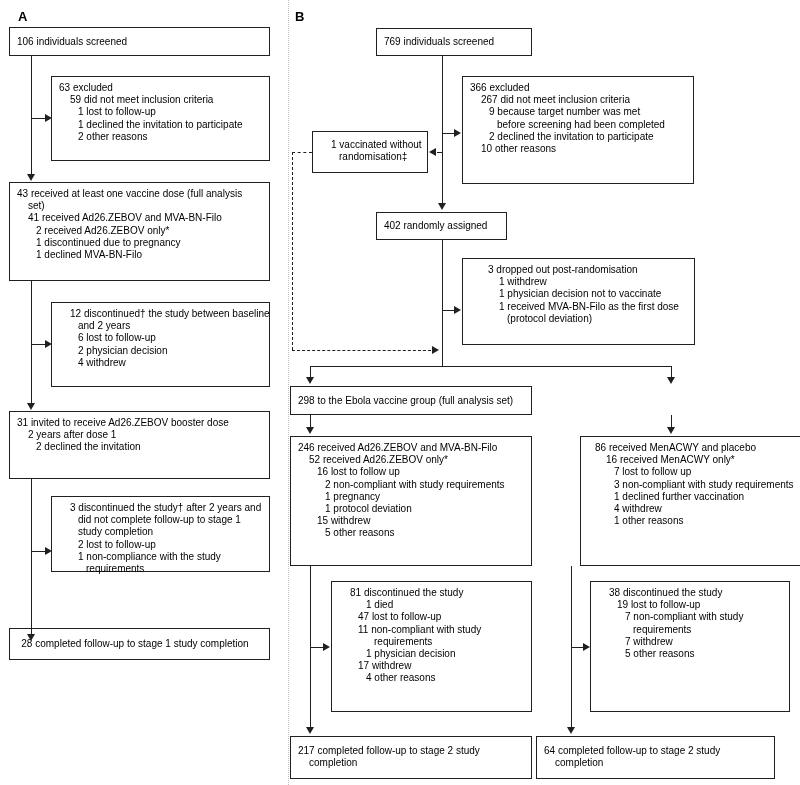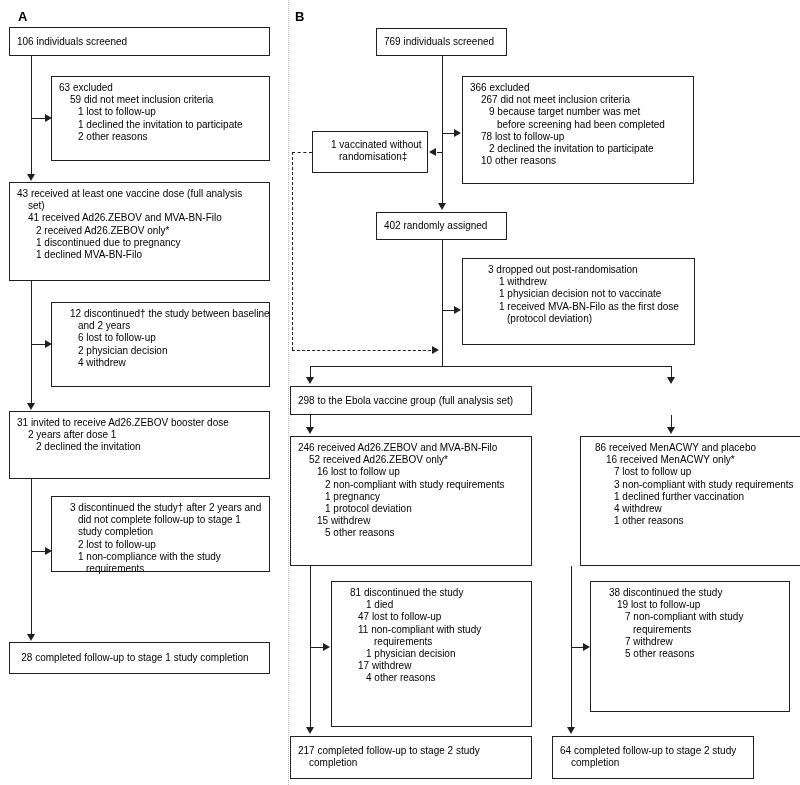--- a/index.html
+++ b/index.html
@@ -129,21 +129,21 @@
 
   <div class="box" id="a-disc3" style="left:51px; top:496px; width:219px; height:76px;">
     <span class="ln i1">3 discontinued the study† after 2 years and</span>
     <span class="ln i2">did not complete follow-up to stage 1</span>
     <span class="ln i2">study completion</span>
     <span class="ln i2">2 lost to follow-up</span>
     <span class="ln i2">1 non-compliance with the study</span>
     <span class="ln i3">requirements</span>
   </div>
 
-  <div class="box ctr" id="a-completed" style="left:9px; top:642px; width:261px; height:32px;">
+  <div class="box ctr" id="a-completed" style="left:9px; top:628px; width:261px; height:32px;">
     <span class="ln i0" style="text-align:center;width:100%;">28 completed follow-up to stage 1 study completion</span>
   </div>
 
   <div class="vline" style="left:31px; top:56px; height:120px;"></div>
   <div class="arrow-down" style="left:27px; top:174px;"></div>
   <div class="hline" style="left:31px; top:118px; width:15px;"></div>
   <div class="arrow-right" style="left:45px; top:114px;"></div>
 
   <div class="vline" style="left:31px; top:281px; height:124px;"></div>
   <div class="arrow-down" style="left:27px; top:403px;"></div>
@@ -152,30 +152,29 @@
 
   <div class="vline" style="left:31px; top:479px; height:157px;"></div>
   <div class="arrow-down" style="left:27px; top:634px;"></div>
   <div class="hline" style="left:31px; top:551px; width:15px;"></div>
   <div class="arrow-right" style="left:45px; top:547px;"></div>
 
   <div class="divider" style="left:288px; top:0px; height:785px;"></div>
 
   <div class="panel-label" style="left:295px; top:10px;">B</div>
 
-  <div class="box ctr" id="b-screened" style="left:376px; top:28px; width:131px; height:28px;">
+  <div class="box ctr" id="b-screened" style="left:376px; top:28px; width:156px; height:28px;">
     <span class="ln i0">769 individuals screened</span>
   </div>
 
   <div class="box" id="b-excluded" style="left:462px; top:76px; width:232px; height:108px;">
     <span class="ln i0">366 excluded</span>
     <span class="ln i1">267 did not meet inclusion criteria</span>
     <span class="ln i2">9 because target number was met</span>
     <span class="ln i3">before screening had been completed</span>
-    <span class="ln i1">78 lost to follow-up</span>
     <span class="ln i2">2 declined the invitation to participate</span>
     <span class="ln i1">10 other reasons</span>
   </div>
 
   <div class="box" id="b-vacc-norand" style="left:312px; top:131px; width:116px; height:42px; padding-top:7px;">
     <span class="ln i1">1 vaccinated without</span>
     <span class="ln i2">randomisation‡</span>
   </div>
 
   <div class="box ctr" id="b-random" style="left:376px; top:212px; width:131px; height:28px;">
@@ -209,21 +208,21 @@
   <div class="box" id="b-control-received" style="left:552px; top:436px; width:238px; height:130px; padding-left:14px;margin-left:28px;">
     <span class="ln i0">86 received MenACWY and placebo</span>
     <span class="ln i1">16 received MenACWY only*</span>
     <span class="ln i2">7 lost to follow up</span>
     <span class="ln i2">3 non-compliant with study requirements</span>
     <span class="ln i2">1 declined further vaccination</span>
     <span class="ln i2">4 withdrew</span>
     <span class="ln i2">1 other reasons</span>
   </div>
 
-  <div class="box" id="b-ebola-disc" style="left:331px; top:581px; width:201px; height:146px;">
+  <div class="box" id="b-ebola-disc" style="left:331px; top:581px; width:201px; height:131px;">
     <span class="ln i1">81 discontinued the study</span>
     <span class="ln i3">1 died</span>
     <span class="ln i2">47 lost to follow-up</span>
     <span class="ln i2">11 non-compliant with study</span>
     <span class="ln i4">requirements</span>
     <span class="ln i3">1 physician decision</span>
     <span class="ln i2">17 withdrew</span>
     <span class="ln i3">4 other reasons</span>
   </div>
 
@@ -234,21 +233,21 @@
     <span class="ln i4">requirements</span>
     <span class="ln i3">7 withdrew</span>
     <span class="ln i3">5 other reasons</span>
   </div>
 
   <div class="box" id="b-ebola-completed" style="left:290px; top:736px; width:242px; height:43px; padding-top:8px;">
     <span class="ln i0">217 completed follow-up to stage 2 study</span>
     <span class="ln i1">completion</span>
   </div>
 
-  <div class="box" id="b-control-completed" style="left:552px; top:736px; width:202px; height:43px; padding-top:8px;">
+  <div class="box" id="b-control-completed" style="left:536px; top:736px; width:239px; height:43px; padding-top:8px;">
     <span class="ln i0">64 completed follow-up to stage 2 study</span>
     <span class="ln i1">completion</span>
   </div>
 
   <div class="vline" style="left:442px; top:56px; height:148px;"></div>
   <div class="arrow-down" style="left:438px; top:203px;"></div>
 
   <div class="hline" style="left:442px; top:133px; width:13px;"></div>
   <div class="arrow-right" style="left:454px; top:129px;"></div>
 

